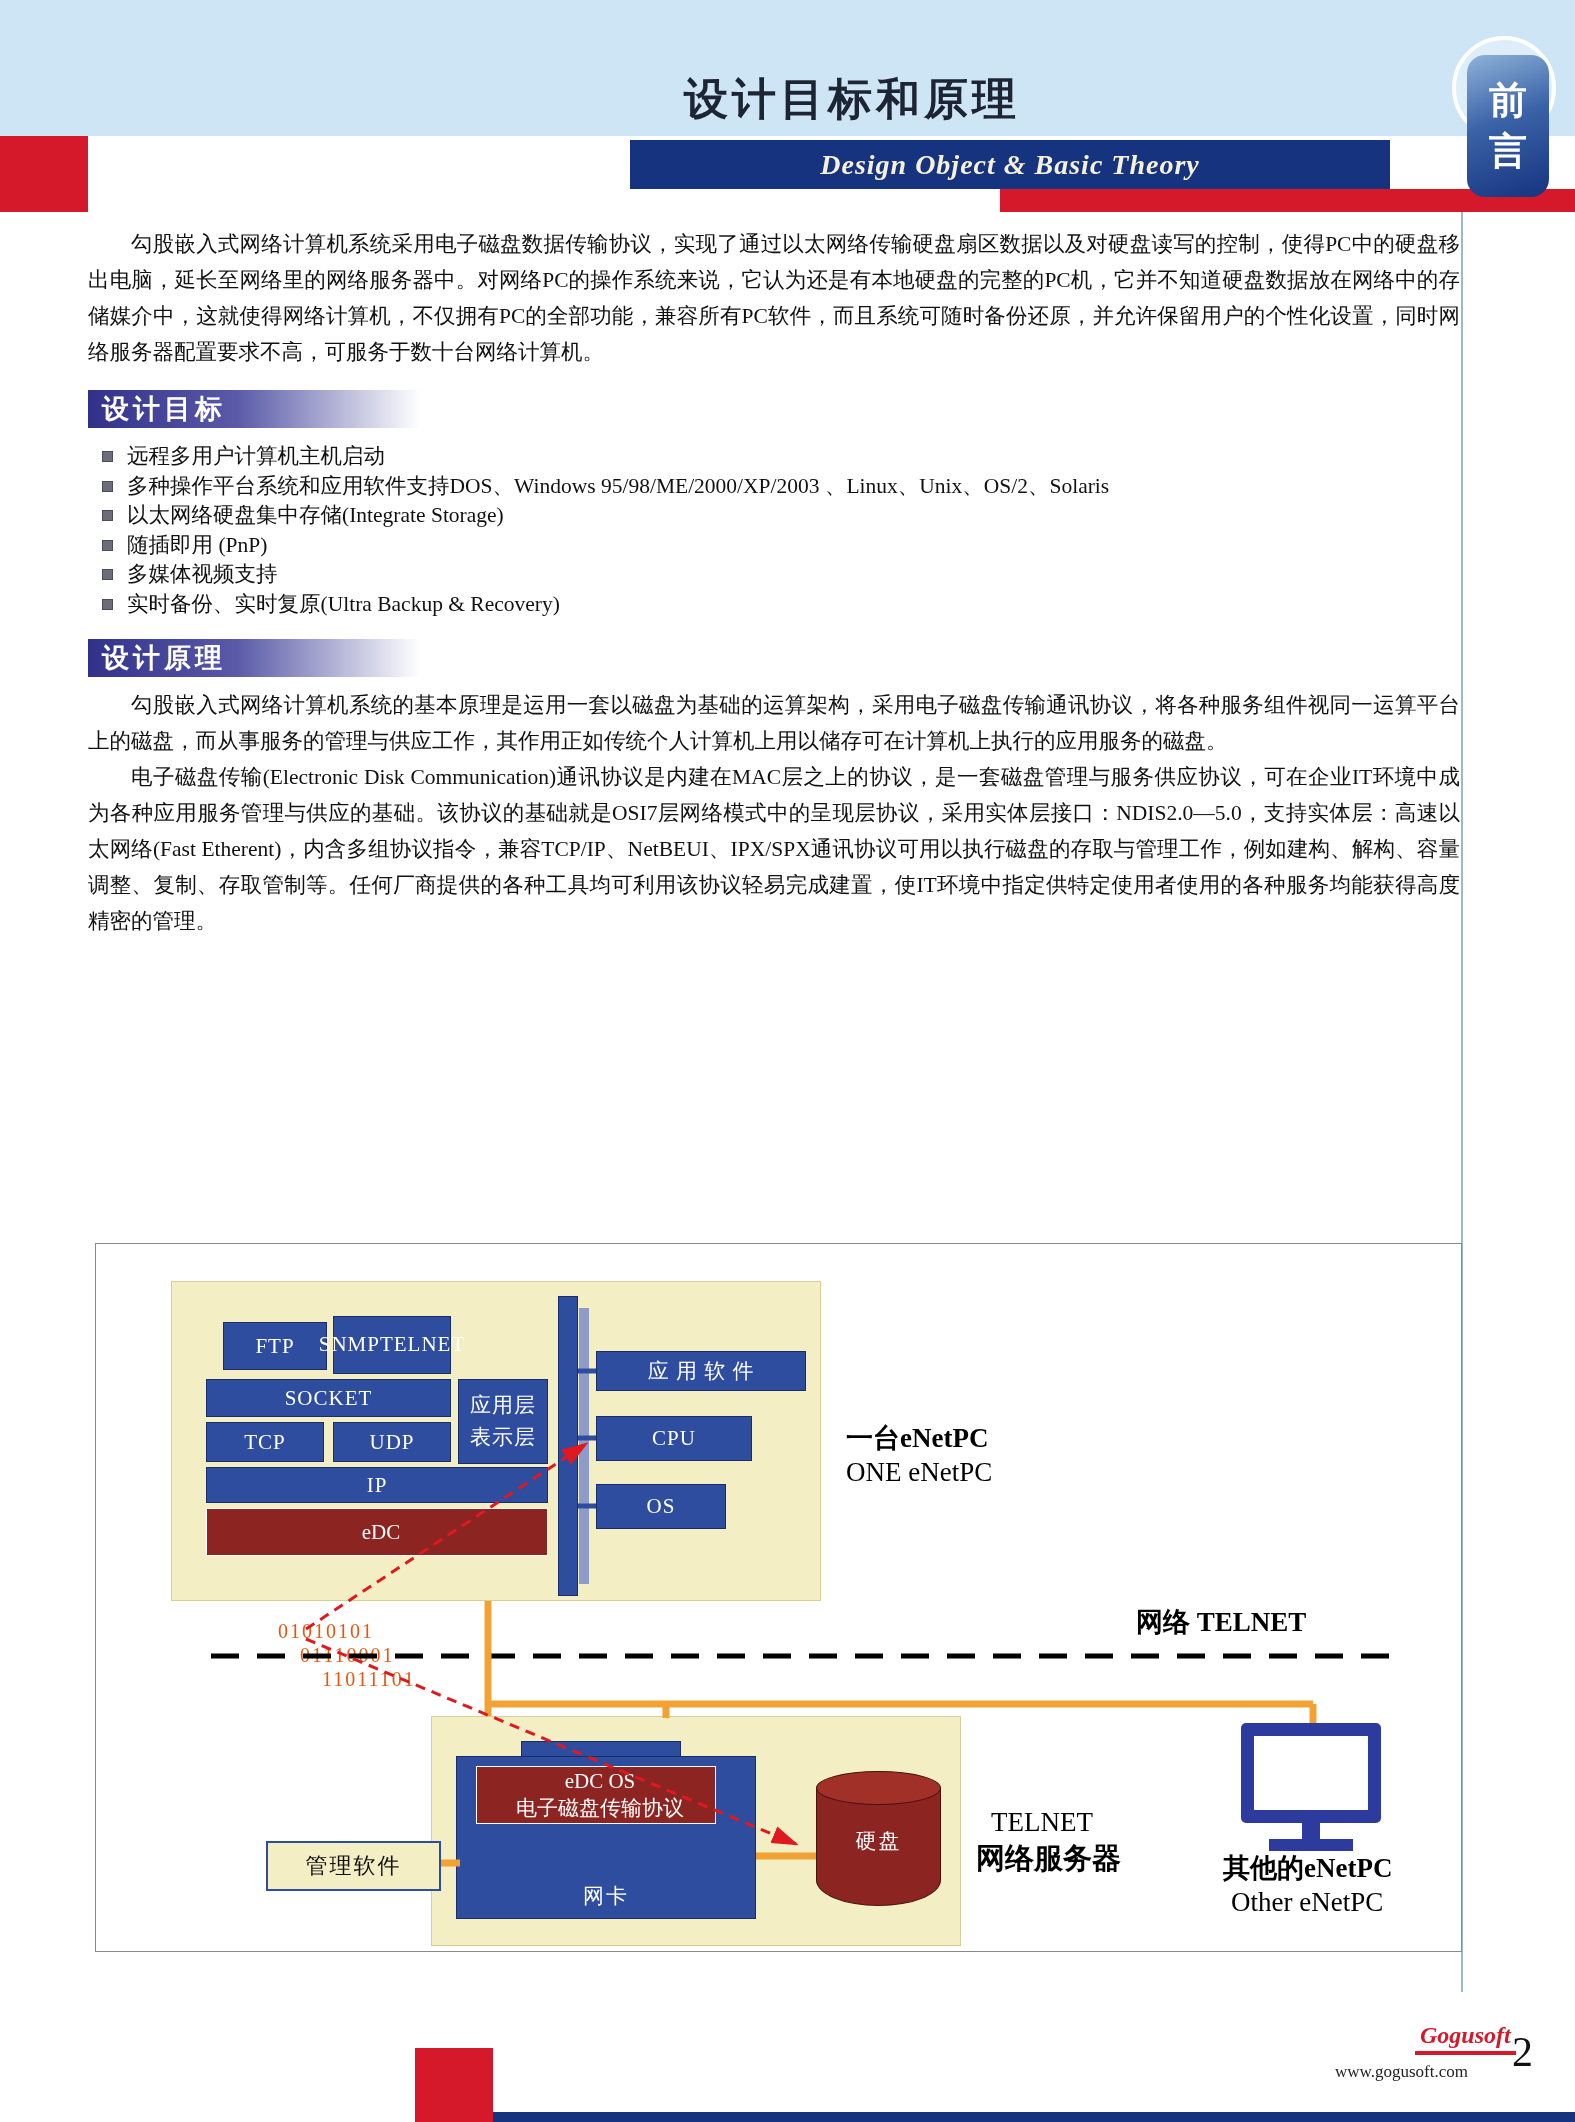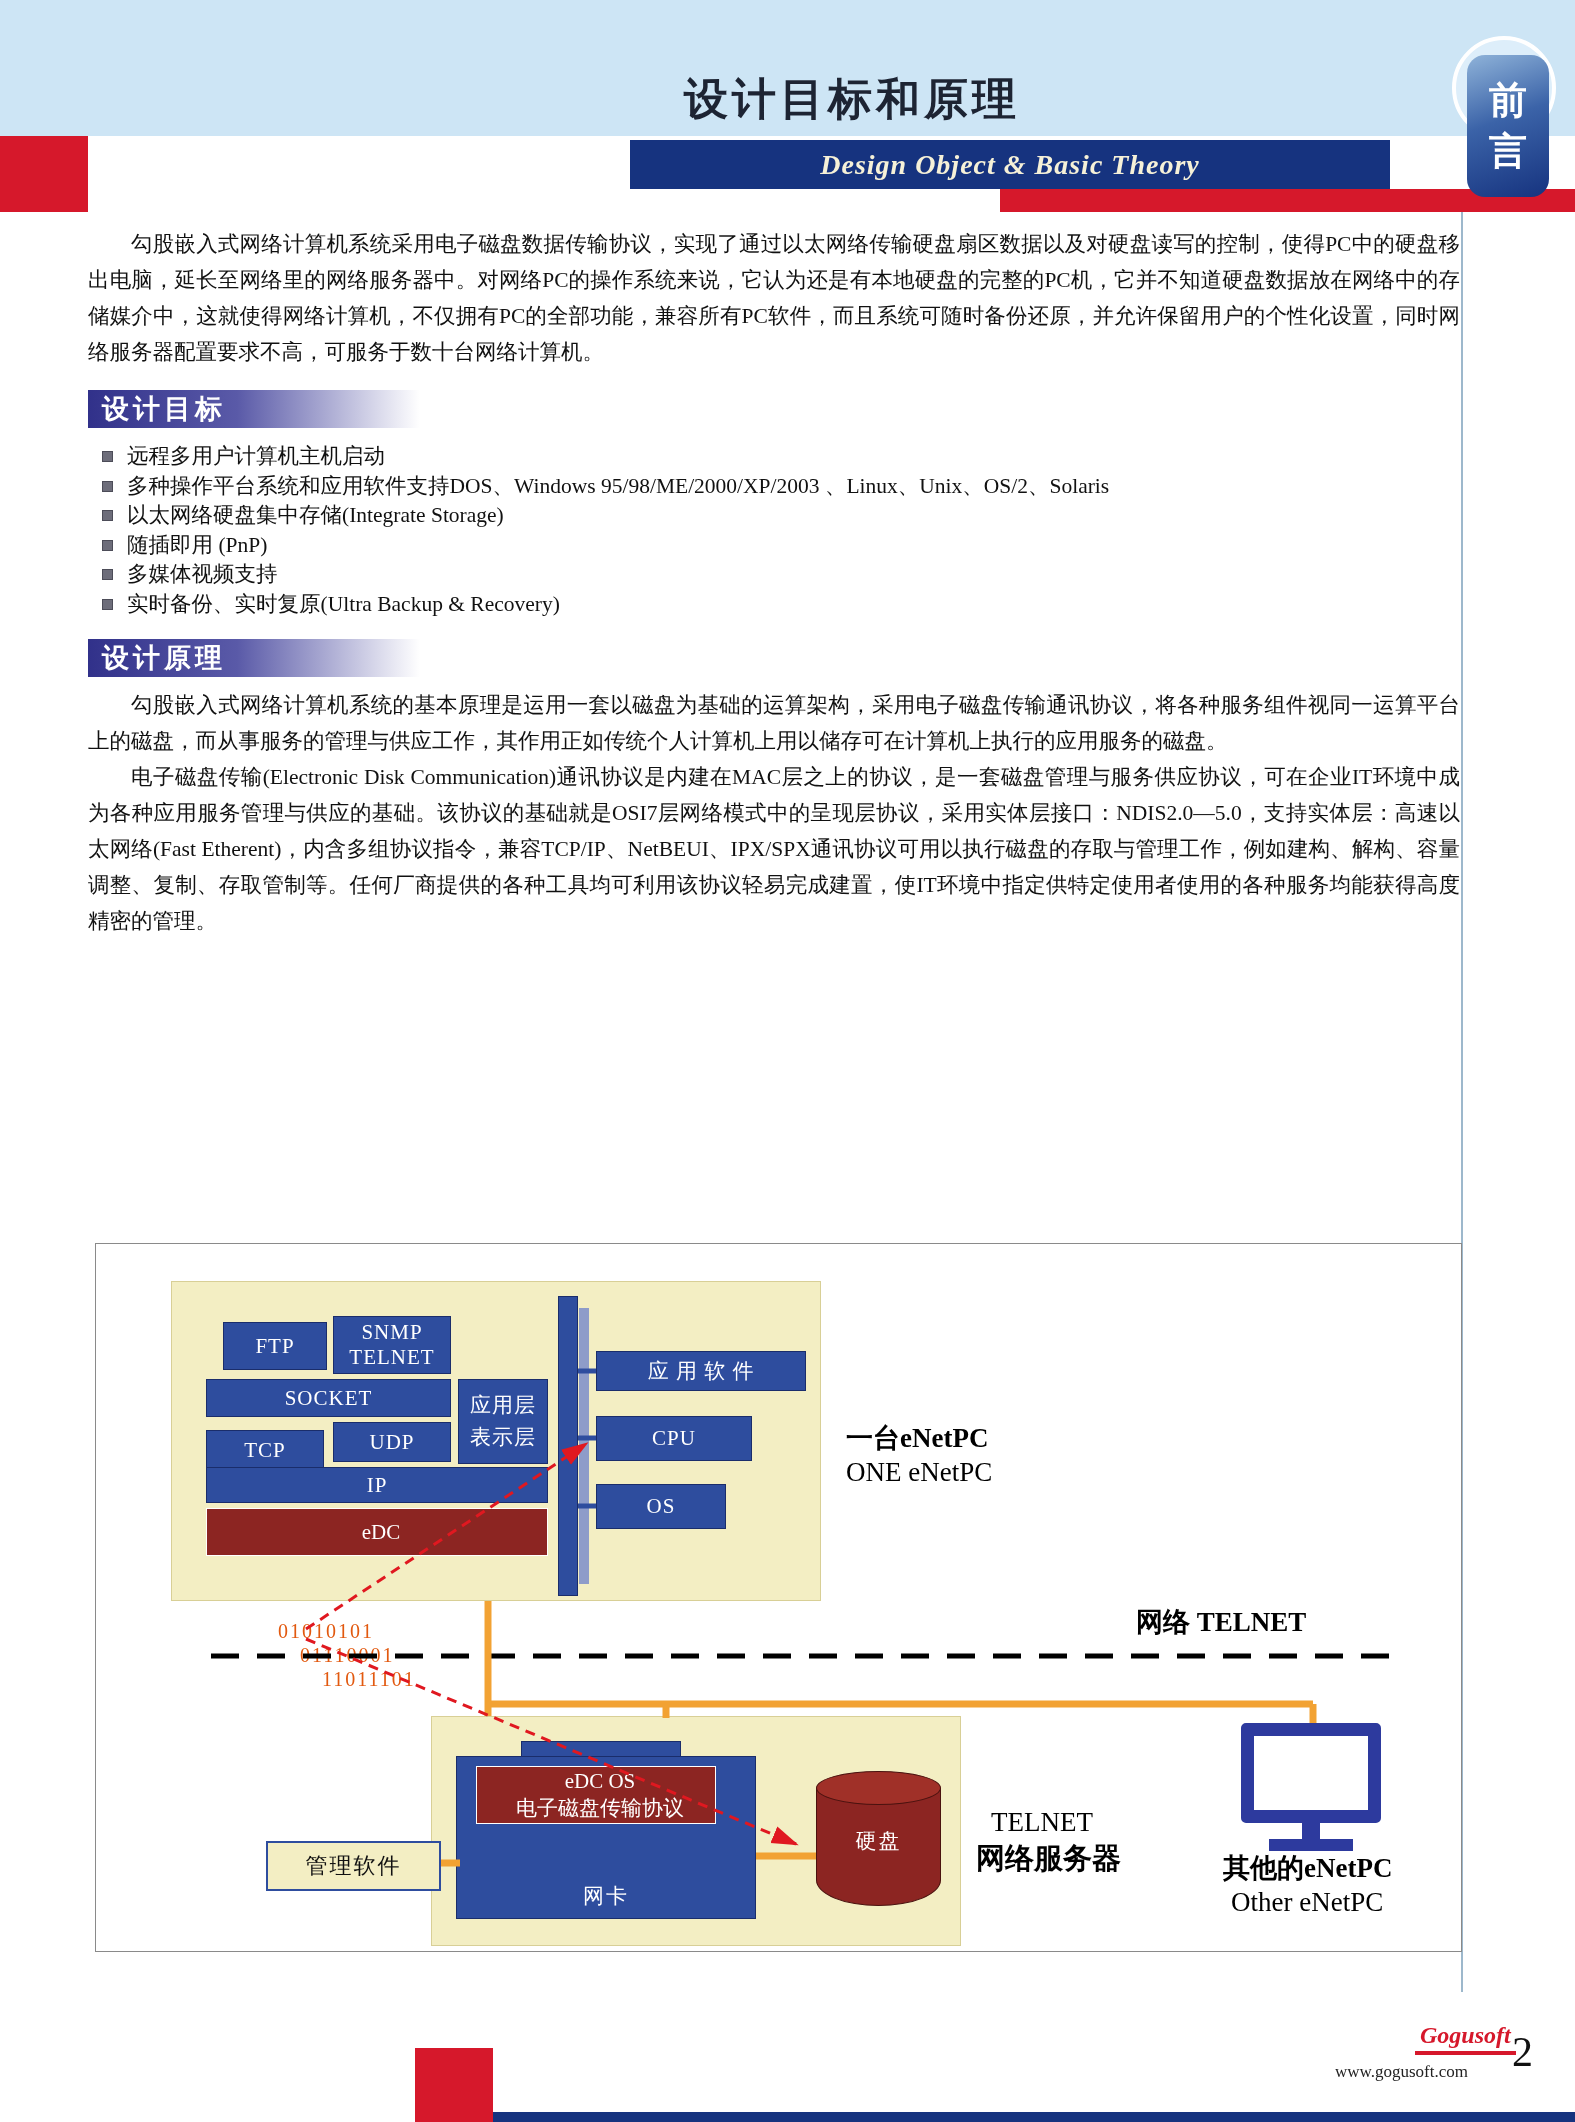--- a/index.html
+++ b/index.html
@@ -125,30 +125,30 @@
   <div class="sec-bar sans">设计原理</div>
   <p class="para theory-para">勾股嵌入式网络计算机系统的基本原理是运用一套以磁盘为基础的运算架构，采用电子磁盘传输通讯协议，将各种服务组件视同一运算平台上的磁盘，而从事服务的管理与供应工作，其作用正如传统个人计算机上用以储存可在计算机上执行的应用服务的磁盘。</p>
   <p class="para theory-para">电子磁盘传输(Electronic Disk Communication)通讯协议是内建在MAC层之上的协议，是一套磁盘管理与服务供应协议，可在企业IT环境中成为各种应用服务管理与供应的基础。该协议的基础就是OSI7层网络模式中的呈现层协议，采用实体层接口：NDIS2.0—5.0，支持实体层：高速以太网络(Fast Etherent)，内含多组协议指令，兼容TCP/IP、NetBEUI、IPX/SPX通讯协议可用以执行磁盘的存取与管理工作，例如建构、解构、容量调整、复制、存取管制等。任何厂商提供的各种工具均可利用该协议轻易完成建置，使IT环境中指定供特定使用者使用的各种服务均能获得高度精密的管理。</p>
 </div>
 
 <div class="diagram">
 
   <div class="abs cream" style="left:75px;top:37px;width:650px;height:320px;"></div>
 
   <div class="abs bbox" style="left:127px;top:78px;width:104px;height:48px;">FTP</div>
-  <div class="abs bbox" style="left:237px;top:72px;width:118px;height:58px;flex-direction:column;line-height:1.2;">
+  <div class="abs bbox" style="left:237px;top:72px;width:118px;height:58px;flex-direction:row;line-height:1.2;">
     <span>SNMP</span>
     <span>TELNET</span>
   </div>
   <div class="abs bbox" style="left:110px;top:135px;width:245px;height:38px;">SOCKET</div>
   <div class="abs bbox" style="left:362px;top:135px;width:90px;height:85px;flex-direction:column;line-height:1.5;">
     <span>应用层</span>
     <span>表示层</span>
   </div>
-  <div class="abs bbox" style="left:110px;top:178px;width:118px;height:40px;margin-top:8px;">TCP</div>
+  <div class="abs bbox" style="left:110px;top:178px;width:118px;height:40px;">TCP</div>
   <div class="abs bbox" style="left:237px;top:178px;width:118px;height:40px;">UDP</div>
   <div class="abs bbox" style="left:110px;top:223px;width:342px;height:36px;">IP</div>
   <div class="abs rbox" style="left:110px;top:264px;width:342px;height:48px;">eDC</div>
 
   <div class="abs" style="left:462px;top:52px;width:20px;height:300px;background:#2e4d9e;border:1px solid #1a2d6b;"></div>
   <div class="abs" style="left:483px;top:64px;width:10px;height:276px;background:#8e9cc9;"></div>
 
   <div class="abs bbox" style="left:500px;top:107px;width:210px;height:40px;">应 用 软 件</div>
   <div class="abs bbox" style="left:500px;top:172px;width:156px;height:45px;">CPU</div>
   <div class="abs bbox" style="left:500px;top:240px;width:130px;height:45px;">OS</div>

